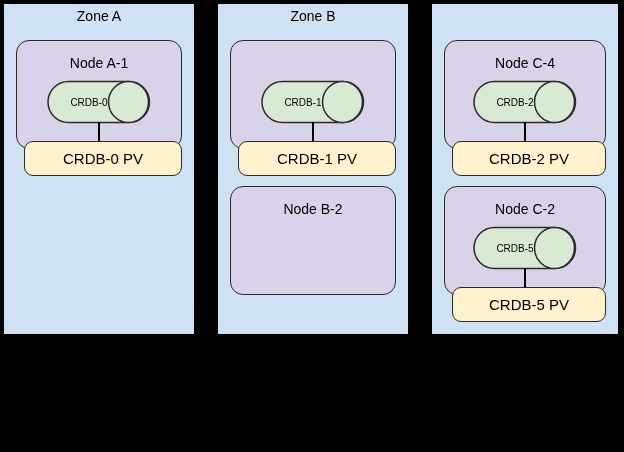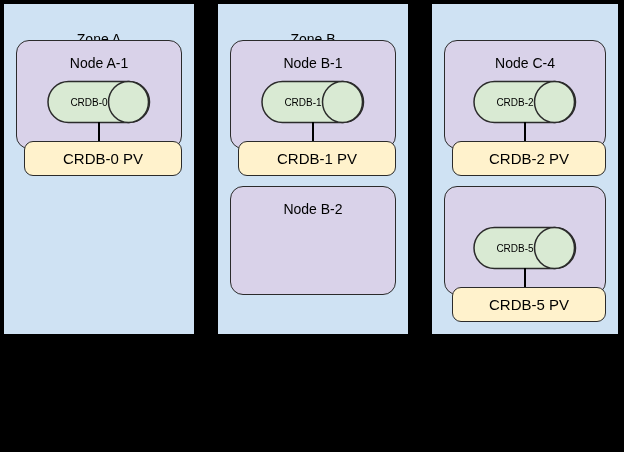--- a/index.html
+++ b/index.html
@@ -16,21 +16,21 @@
     top: 2px;
     height: 334px;
     background: var(--zone_fill);
     border: 2px solid var(--zone_border);
   }
   .zone.za { left: 2px;   width: 194px; }
   .zone.zb { left: 216px; width: 194px; }
   .zone.zc { left: 430px; width: 190px; }
   .zone-label {
     position: absolute;
-    top: 27px; left: 0; right: 0;
+    top: 4px; left: 0; right: 0;
     text-align: center;
     font-size: 14px;
     line-height: 16px;
   }
   .node {
     position: absolute;
     left: 12px; right: 12px;
     height: 109px;
     background: var(--node_fill);
     border: 1.5px solid var(--shape_border);
@@ -96,21 +96,20 @@
     </svg>
   </div>
   <div class="conn c1"></div>
   <div class="pv p1">CRDB-0 PV</div>
 </div>
 
 <div class="zone zb">
   <div class="zone-label">Zone B</div>
 
   <div class="node n1">
-    <div class="node-label">Node B-1</div>
     <svg class="cyl" viewBox="0 0 104 44">
       <rect x="1" y="1.5" width="101.5" height="41" rx="20.5" ry="20.5" fill="var(--db_fill)" stroke="var(--shape_border)" stroke-width="1.5"></rect>
       <ellipse cx="81.5" cy="22" rx="20" ry="20.5" fill="var(--db_fill)" stroke="var(--shape_border)" stroke-width="1.5"></ellipse>
       <text x="42" y="25.5" text-anchor="middle" fill="var(--text)">CRDB-1</text>
     </svg>
   </div>
   <div class="conn c1"></div>
   <div class="pv p1">CRDB-1 PV</div>
 
   <div class="node n2">
@@ -125,20 +124,21 @@
     <svg class="cyl" viewBox="0 0 104 44">
       <rect x="1" y="1.5" width="101.5" height="41" rx="20.5" ry="20.5" fill="var(--db_fill)" stroke="var(--shape_border)" stroke-width="1.5"></rect>
       <ellipse cx="81.5" cy="22" rx="20" ry="20.5" fill="var(--db_fill)" stroke="var(--shape_border)" stroke-width="1.5"></ellipse>
       <text x="42" y="25.5" text-anchor="middle" fill="var(--text)">CRDB-2</text>
     </svg>
   </div>
   <div class="conn c1"></div>
   <div class="pv p1">CRDB-2 PV</div>
 
   <div class="node n2">
+    <div class="node-label">Node C-2</div>
     <svg class="cyl" viewBox="0 0 104 44">
       <rect x="1" y="1.5" width="101.5" height="41" rx="20.5" ry="20.5" fill="var(--db_fill)" stroke="var(--shape_border)" stroke-width="1.5"></rect>
       <ellipse cx="81.5" cy="22" rx="20" ry="20.5" fill="var(--db_fill)" stroke="var(--shape_border)" stroke-width="1.5"></ellipse>
       <text x="42" y="25.5" text-anchor="middle" fill="var(--text)">CRDB-5</text>
     </svg>
   </div>
   <div class="conn c2"></div>
   <div class="pv p2">CRDB-5 PV</div>
 </div>
 

